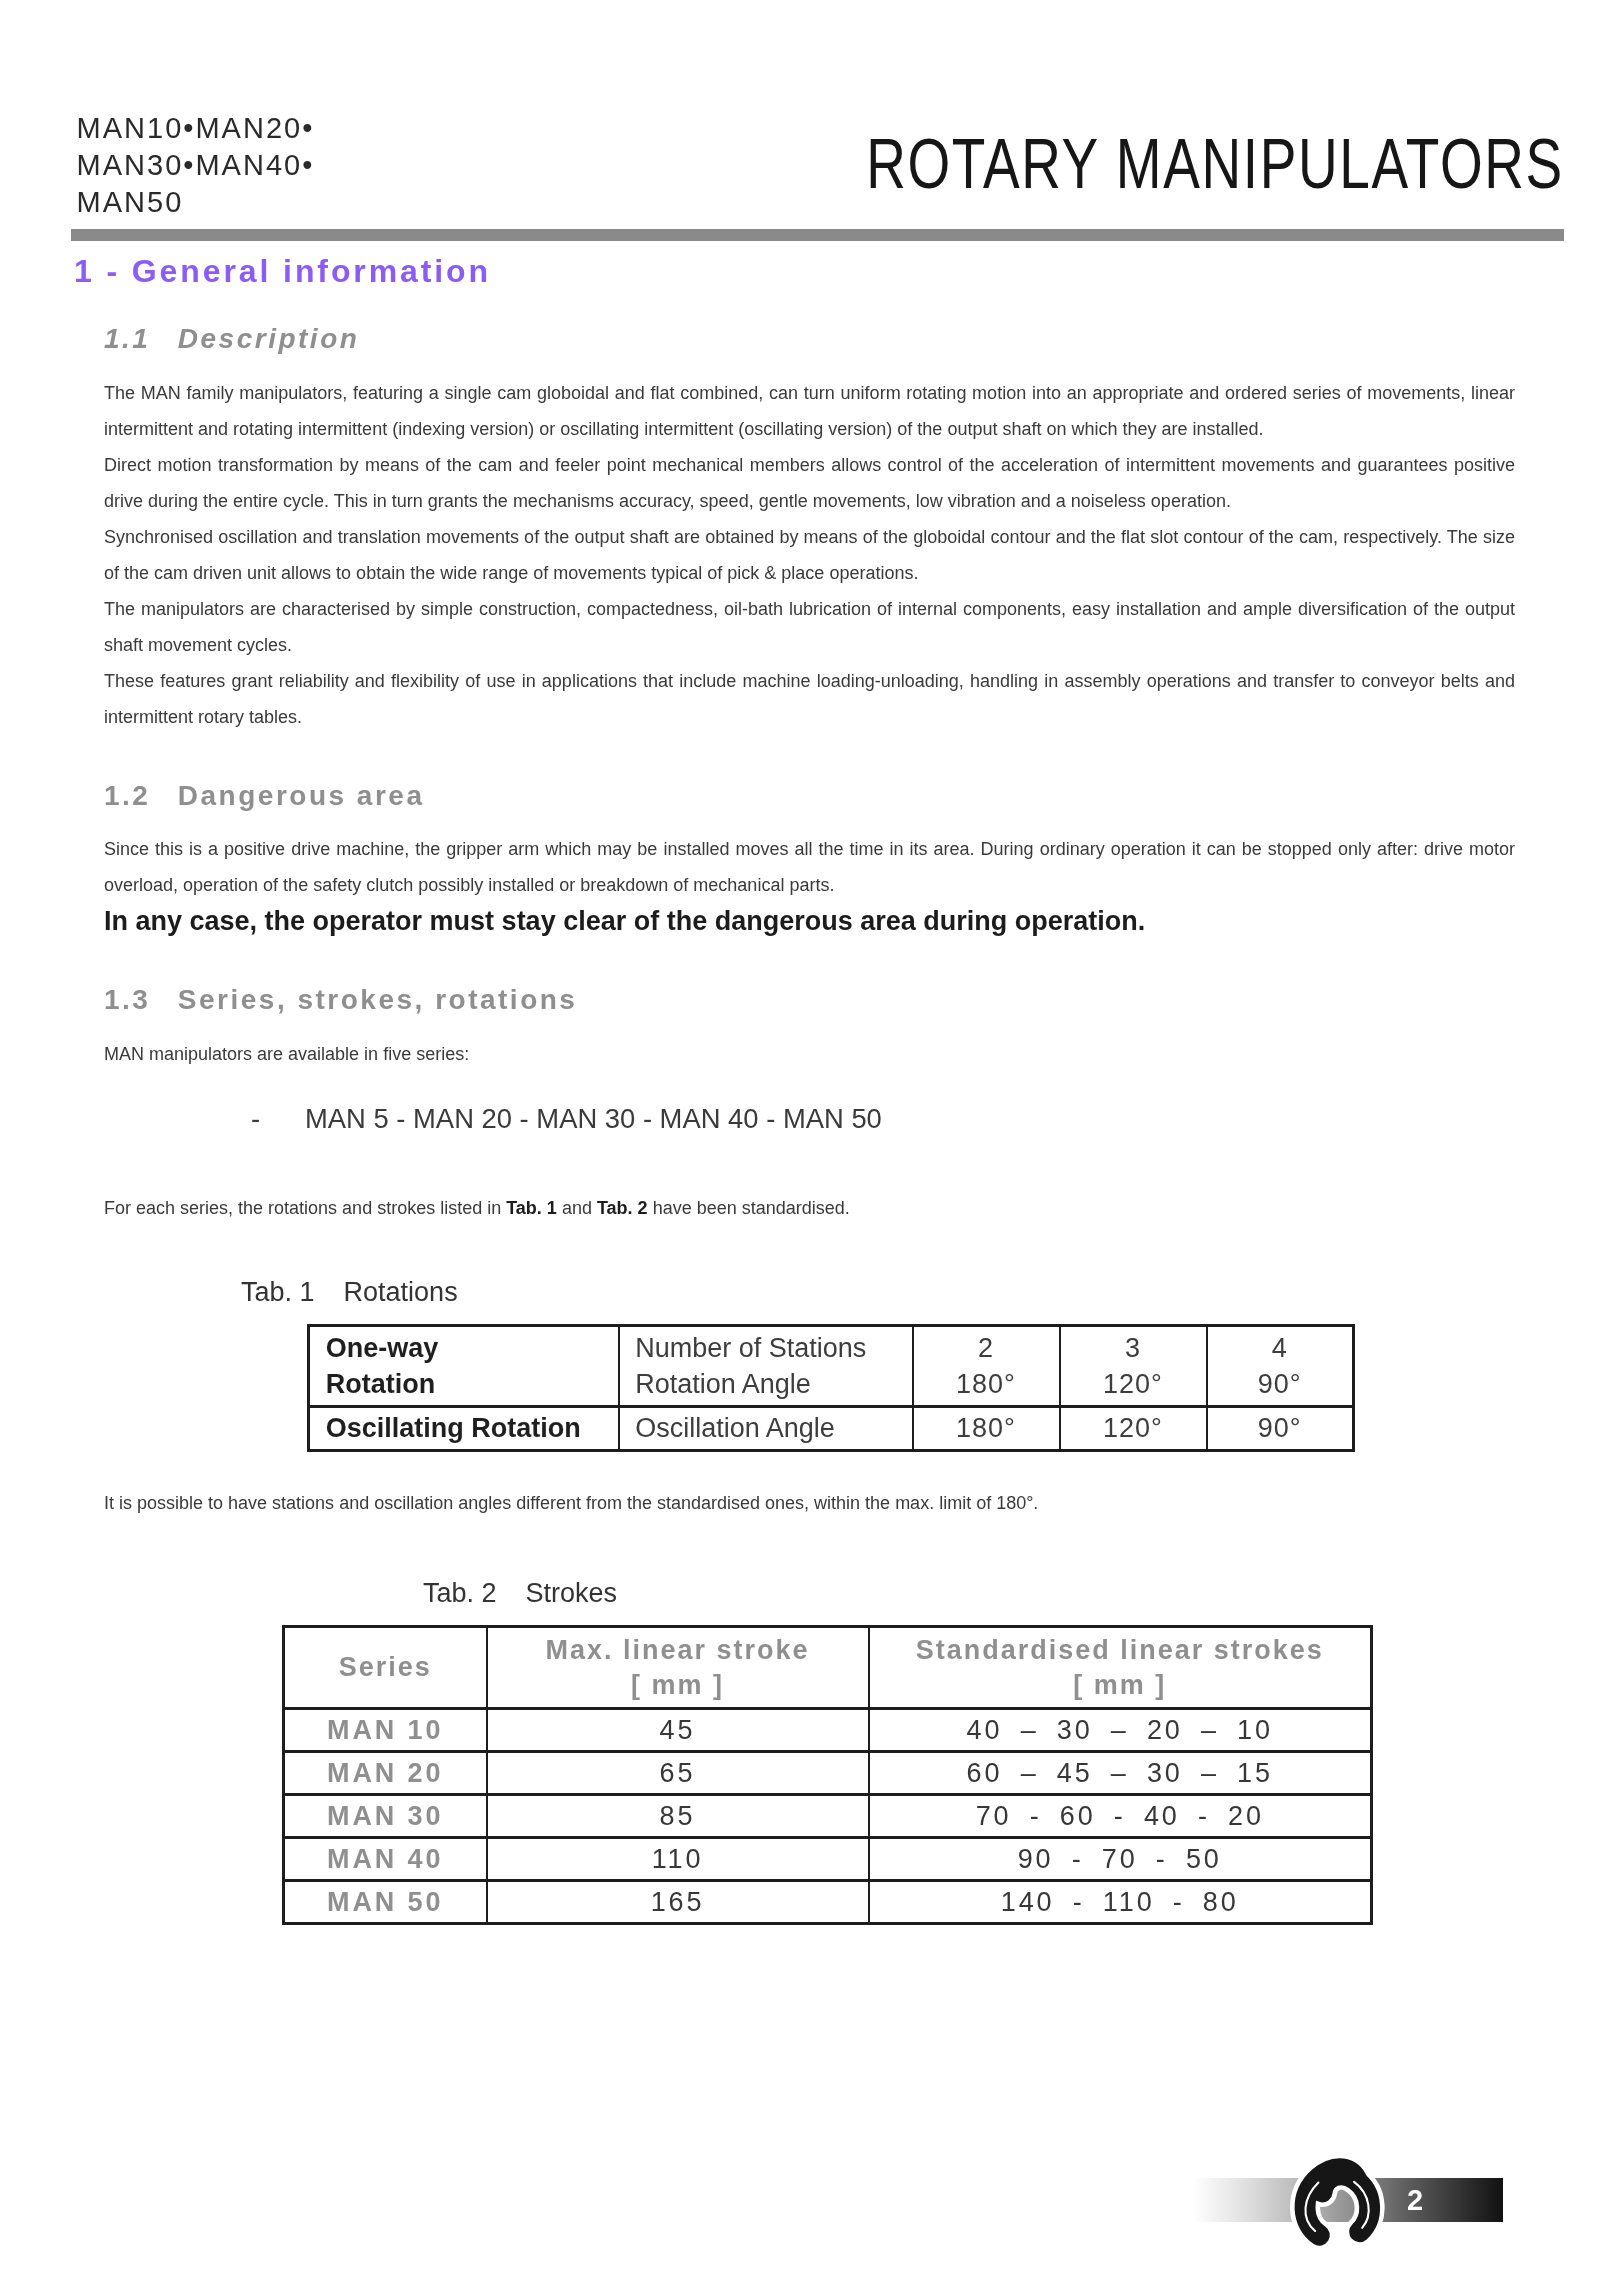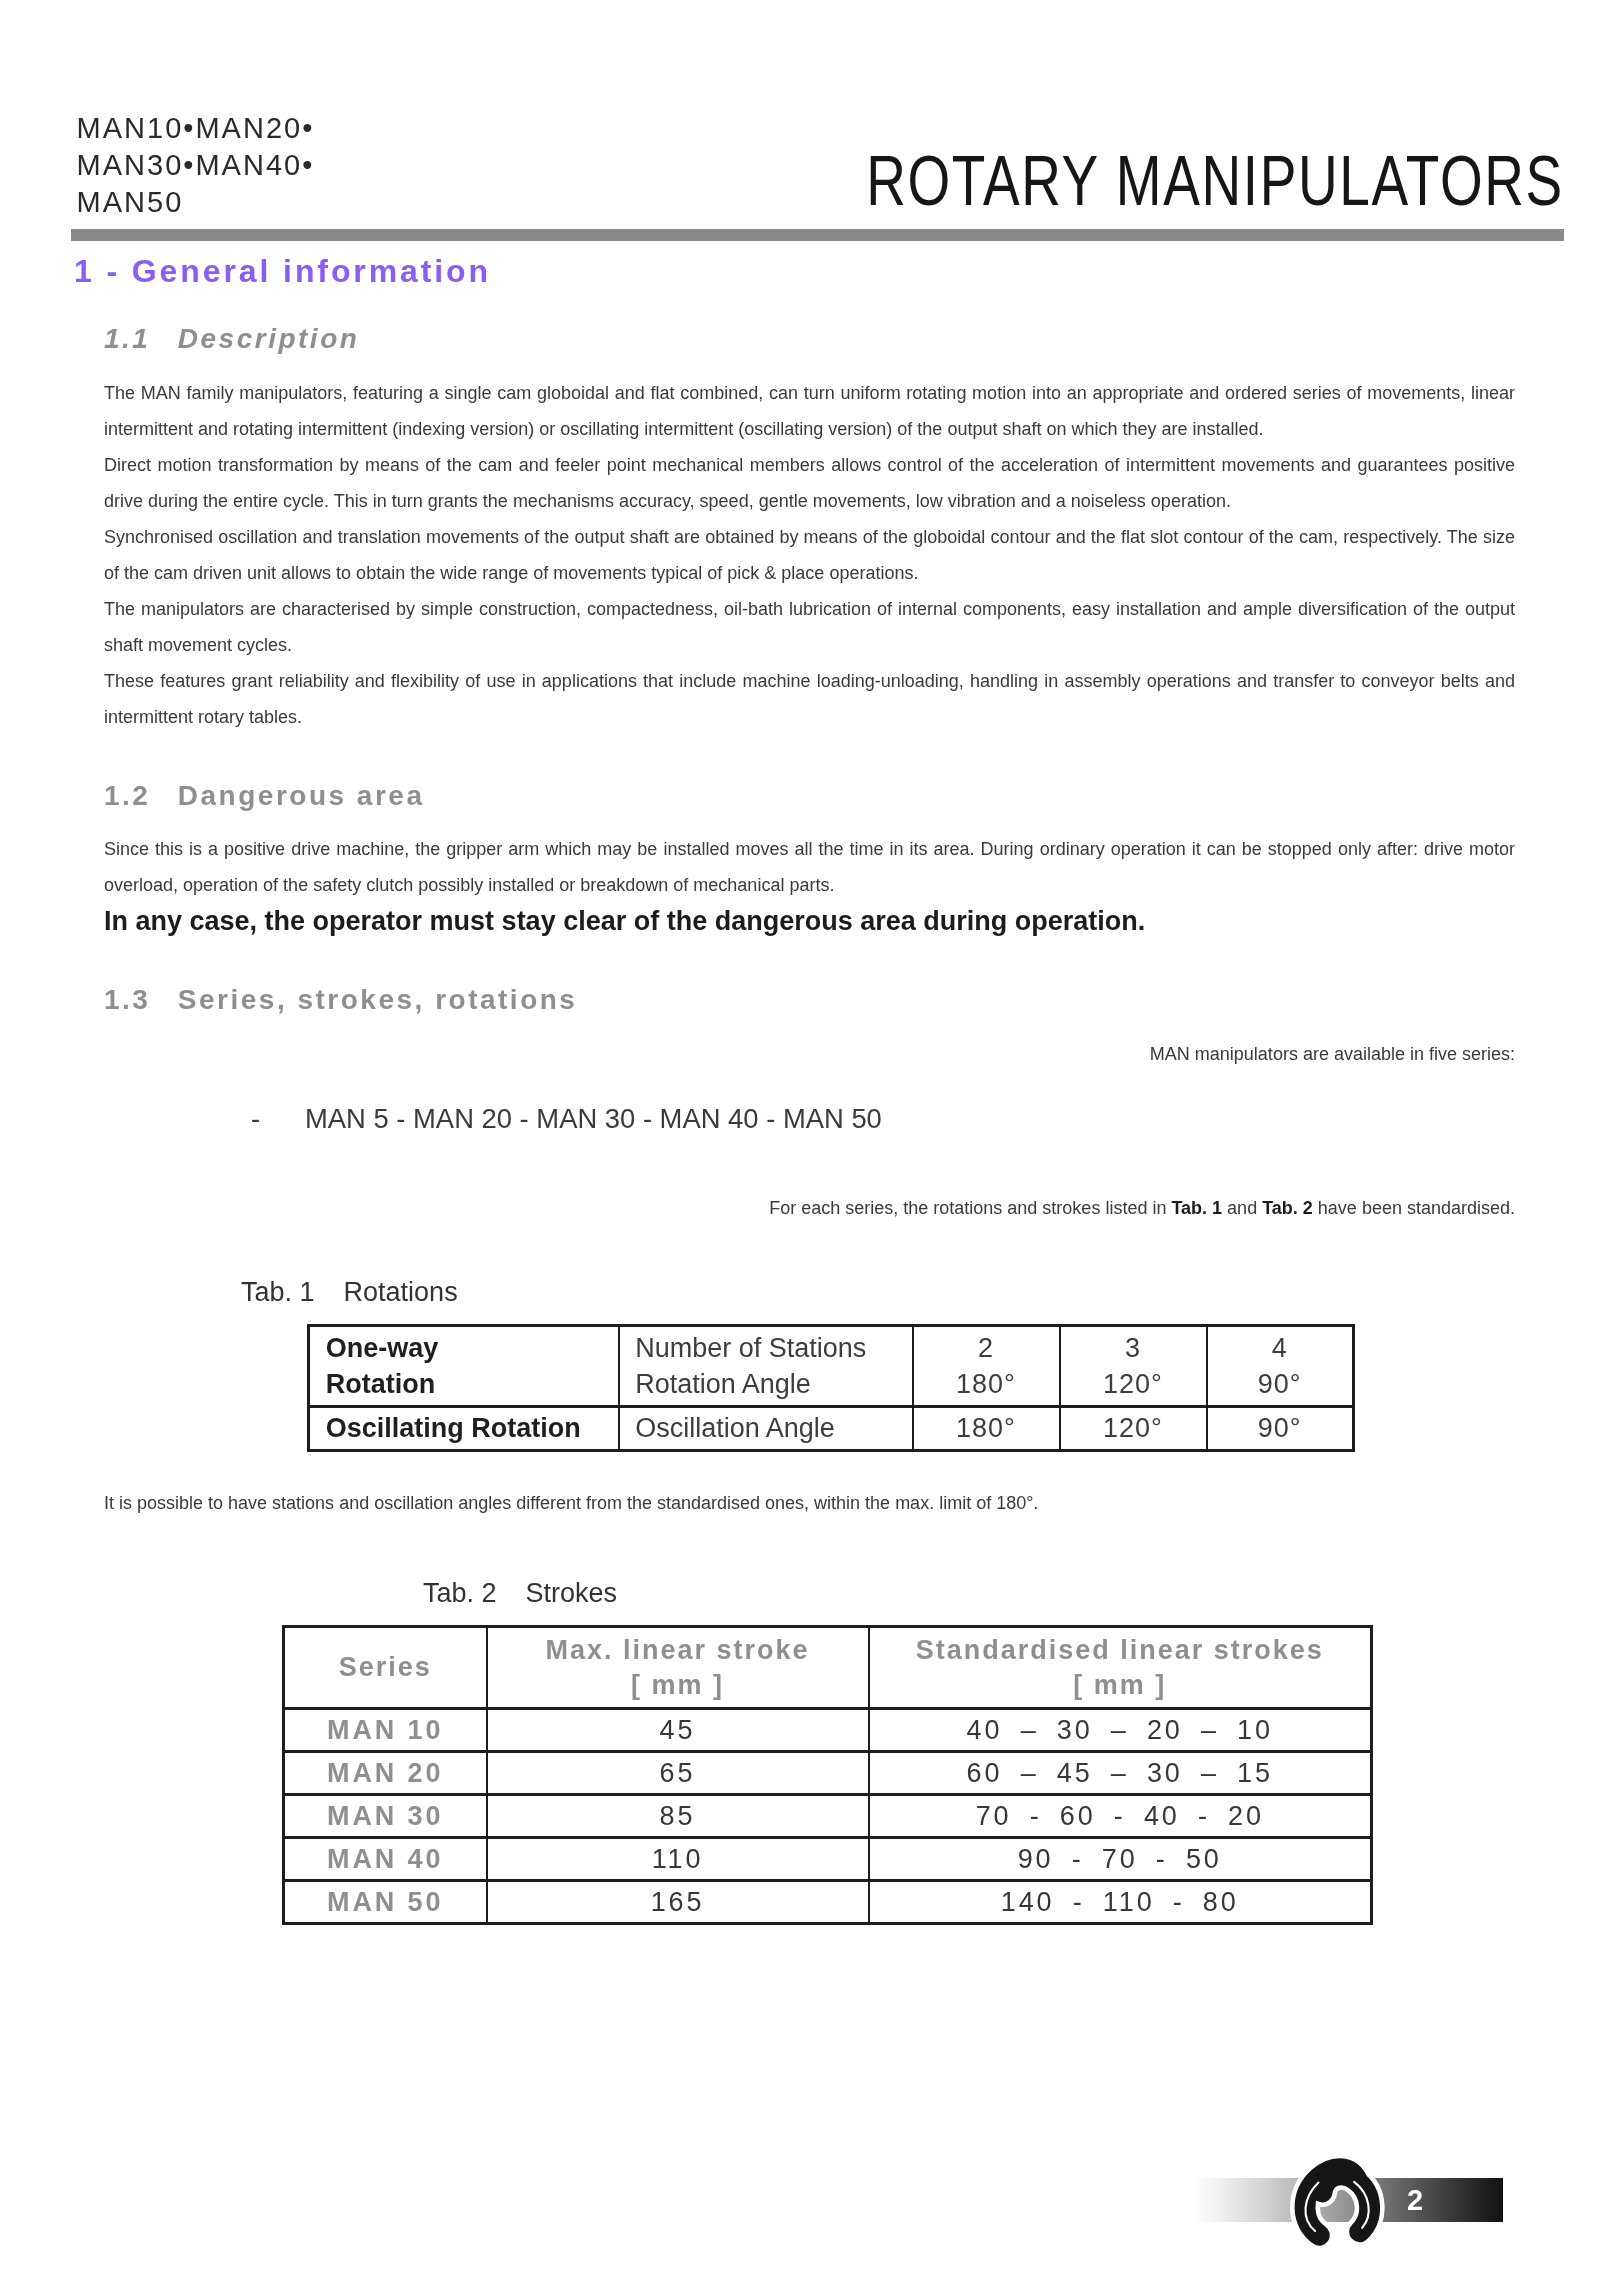--- a/index.html
+++ b/index.html
@@ -5,21 +5,21 @@
   * { margin:0; padding:0; box-sizing:border-box; }
   html,body { background:#e9e9e9; }
   .page {
     position:relative; width:1621px; height:2293px; margin:0 auto;
     background:#ffffff; overflow:hidden;
     font-family:"Liberation Sans", sans-serif; color:#383838;
   }
   .content { padding:110px 106px 0 104px; }
 
   
-  .masthead { display:flex; align-items:flex-end; }
+  .masthead { display:flex; align-items:center; }
   .models { margin-left:-27.4px; font-size:29px; line-height:37px; letter-spacing:2px; color:#2a2a2a; }
   .doc-title {
     margin-left:auto; margin-right:-49px; white-space:nowrap;
     font-size:67px; font-weight:400; letter-spacing:2px; color:#161616;
     transform:scaleX(0.82) scaleY(1.05); transform-origin:right bottom;
   }
   .rule { height:12.7px; background:#8a8a8a; margin:7.8px -49px 0 -33px; }
 
   
   .h1 {
@@ -27,21 +27,21 @@
     letter-spacing:2.9px; color:#8b5cf6;
   }
   .h2 { display:flex; gap:27.4px; font-size:28px; font-weight:700; letter-spacing:2.5px; color:#8f8f8f; }
   .mt-s11 { margin-top:33px;font-style:italic; }
   .mt-s12 { margin-top:45px; }
   .mt-s13 { margin-top:45px; }
 
   
   .para-block { margin-top:19.6px; }
   p.body { font-size:18px; line-height:36px; text-align:justify; color:#3a3a3a; }
-  p.body.last { text-align:right; }
+  p.body.last { text-align:left; }
   .bold-line { font-size:27px; line-height:36px; font-weight:700; color:#1c1c1c; }
   .b { font-weight:700; color:#1c1c1c; }
 
   .list-row { display:flex; margin:29px 0 0 147px; font-size:27.4px; line-height:36px; color:#3a3a3a; }
   .list-dash { width:54px; }
 
   
   .tab-caption { display:flex; gap:29px; font-size:27px; color:#333; }
   .cap1 { margin:51px 0 0 137px; }
   .cap2 { margin:57px 0 0 319px; }

